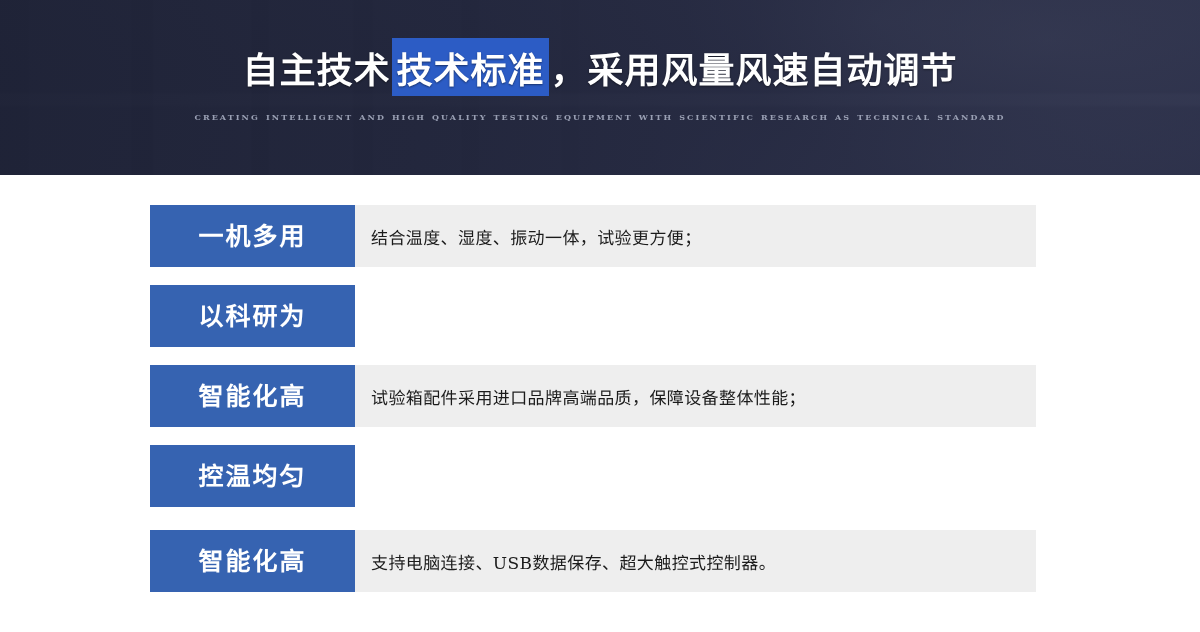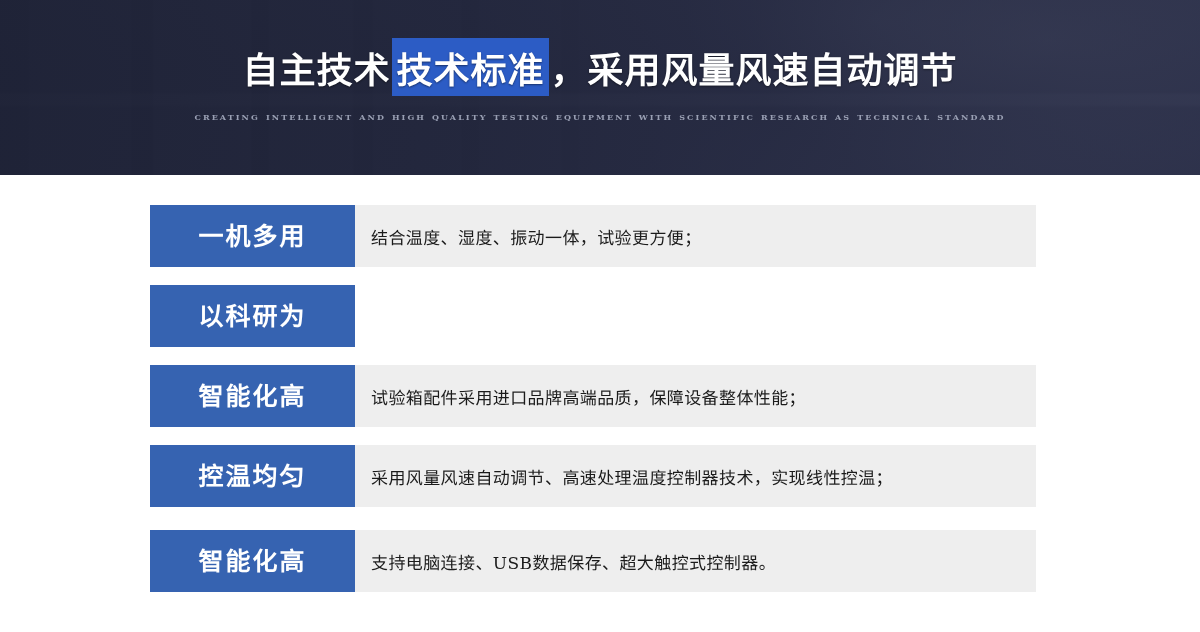--- a/index.html
+++ b/index.html
@@ -167,21 +167,20 @@
     <div class="feature-tag">以科研为</div>
   </div>
 
   <div class="feature-row">
     <div class="feature-tag">智能化高</div>
     <div class="feature-desc">试验箱配件采用进口品牌高端品质，保障设备整体性能；</div>
   </div>
 
   <div class="feature-row">
     <div class="feature-tag">控温均匀</div>
-    <div class="feature-desc">采用风量风速自动调节、高速处理温度控制器技术，实现线性控温；</div>
   </div>
 
   <div class="feature-row">
     <div class="feature-tag">智能化高</div>
     <div class="feature-desc">支持电脑连接、USB数据保存、超大触控式控制器。</div>
   </div>
 
 </div>
 
 </body></html>

